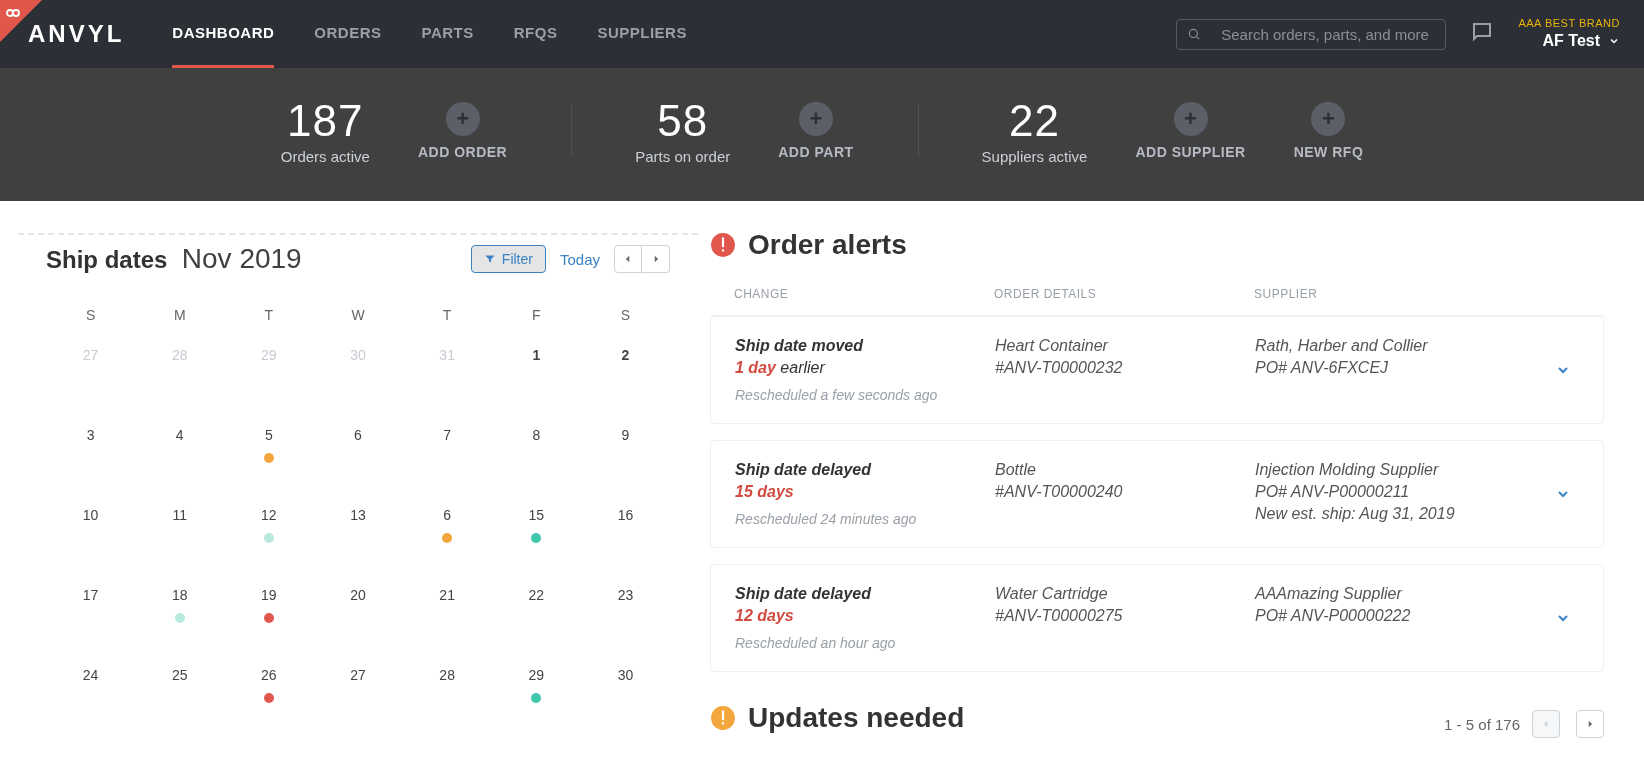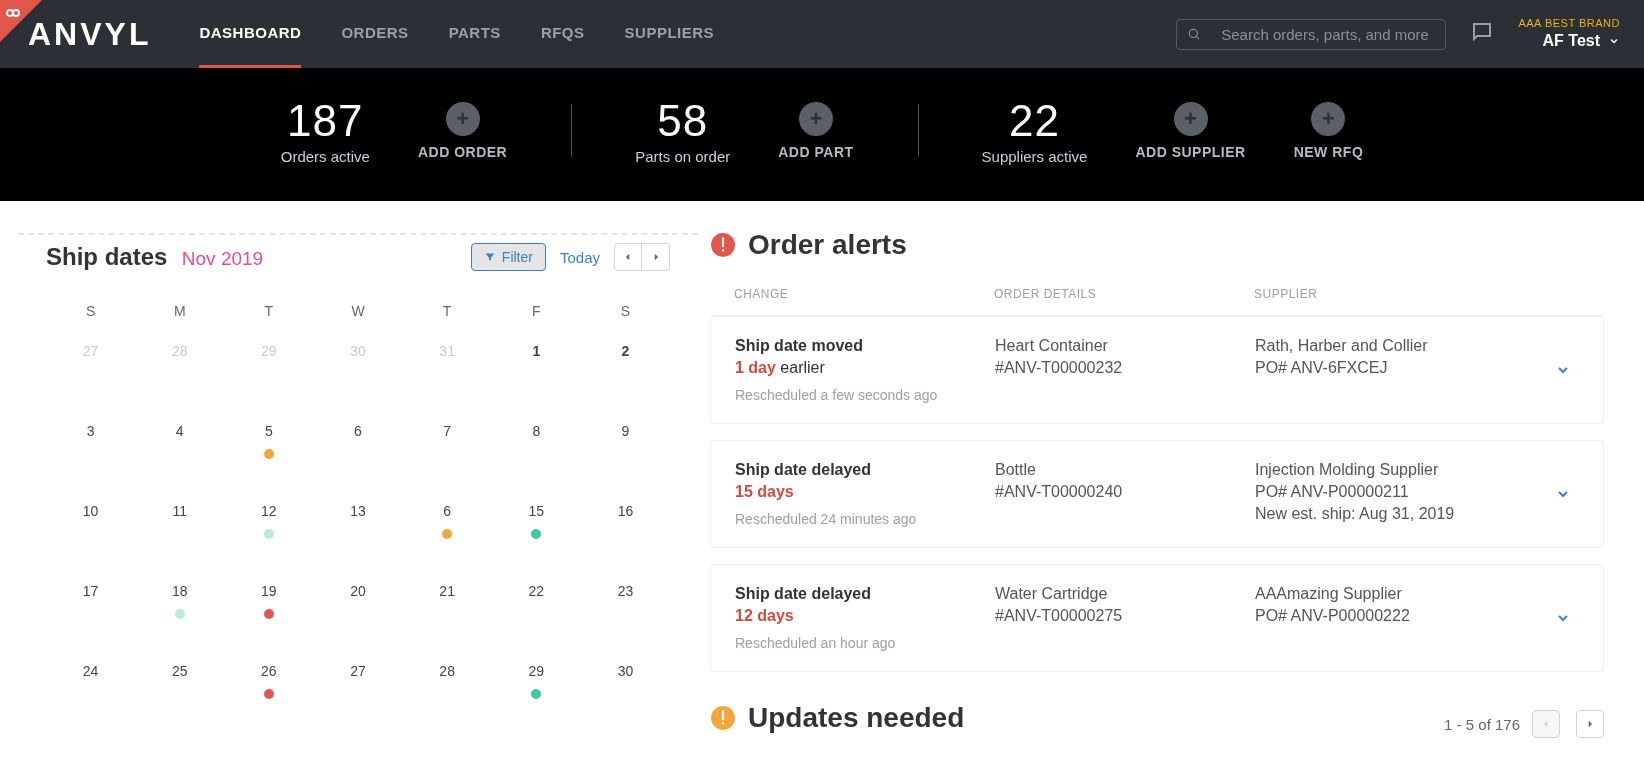--- a/index.html
+++ b/index.html
@@ -21,21 +21,21 @@
   }
   .corner-badge {
     position: absolute; top: 0; left: 0;
     width: 0; height: 0;
     border-top: 42px solid #e2574c;
     border-right: 42px solid transparent;
   }
   .corner-badge svg { position: absolute; top:-38px; left:4px; }
   .logo {
     font-weight: 800;
-    font-size: 32px;
+    font-size: 24px;
     letter-spacing: 3px;
     margin-right: 48px;
     margin-left: 4px;
   }
   .nav { display: flex; gap: 40px; align-items: center; height: 100%; }
   .nav-item {
     font-size: 15px;
     letter-spacing: 0.5px;
     color: #9aa0a8;
     cursor: pointer;
@@ -63,21 +63,21 @@
     margin-left: 20px;
   }
   .search-wrap input::placeholder { color: #8a8f98; }
   .chat-icon { color: #9aa0a8; cursor: pointer; }
   .brand-block { text-align: right; line-height: 1.3; cursor: pointer; }
   .brand-name { font-size: 11px; letter-spacing: 0.5px; color:#eab308; }
   .brand-user { font-size: 16px; font-weight: 600; display:flex; justify-content:flex-end; align-items:center; gap:8px; }
 
   
   .statsbar {
-    background: #000000;
+    background: #404040;
     color: #fff;
     display: flex;
     justify-content: center;
     padding: 28px 12px 36px;
     gap: 0;
   }
   .stat-group {
     display: flex; align-items: center; gap: 48px;
     padding: 0 64px;
     position: relative;
@@ -114,21 +114,21 @@
   .calendar {
     padding: 8px 28px 0 28px;
     border-top: 2px dashed #e2e4e8;
     margin-top:4px;
   }
   .cal-head {
     display: flex; align-items: center; justify-content: space-between;
     margin-bottom: 22px;
   }
   .cal-title { font-size: 24px; font-weight: 700; }
-  .cal-month { color: #ec4899; font-weight: 400; margin-left: 10px; font-size: 19px; }
+  .cal-month { color: #404040; font-weight: 400; margin-left: 10px; font-size: 28px; }
   .cal-controls { display: flex; align-items: center; gap: 14px; }
   .filter-btn {
     border: 1px solid #3b82c4; color: #3b82c4;
     background: #e5e5e5; border-radius: 4px;
     padding: 5px 12px; font-size: 14px; cursor: pointer;
     display: flex; align-items: center; gap: 6px;
   }
   .today-link { color: #3b82c4; font-size: 15px; cursor: pointer; }
   .nav-arrows { display: flex; }
   .arrow-btn {
@@ -170,20 +170,21 @@
     background: #fff;
     border: 1px solid #edf0f3;
     border-radius: 4px;
     box-shadow: 0 0 0 rgba(0,0,0,0);
     display: grid;
     grid-template-columns: 260px 260px 1fr 40px;
     padding: 20px 20px 20px 24px;
     margin-bottom: 16px;
     font-size: 16px;
     cursor: pointer;
+    font-style: italic;
   }
   .alert-change-title { font-weight: 600; color:#333; }
   .alert-change-delta { color: #d14b3f; font-weight: 600; }
   .alert-change-delta .suffix { color:#333; font-weight:400; }
   .alert-change-meta { color: #9aa0a8; font-size: 14px; margin-top:6px; }
   .alert-line { color: #555; }
   .alert-col { display:flex; flex-direction:column; gap:4px; }
   .expand { color: #3b82c4; display:flex; align-items:center; justify-content:center; }
 
   .updates-bar {

